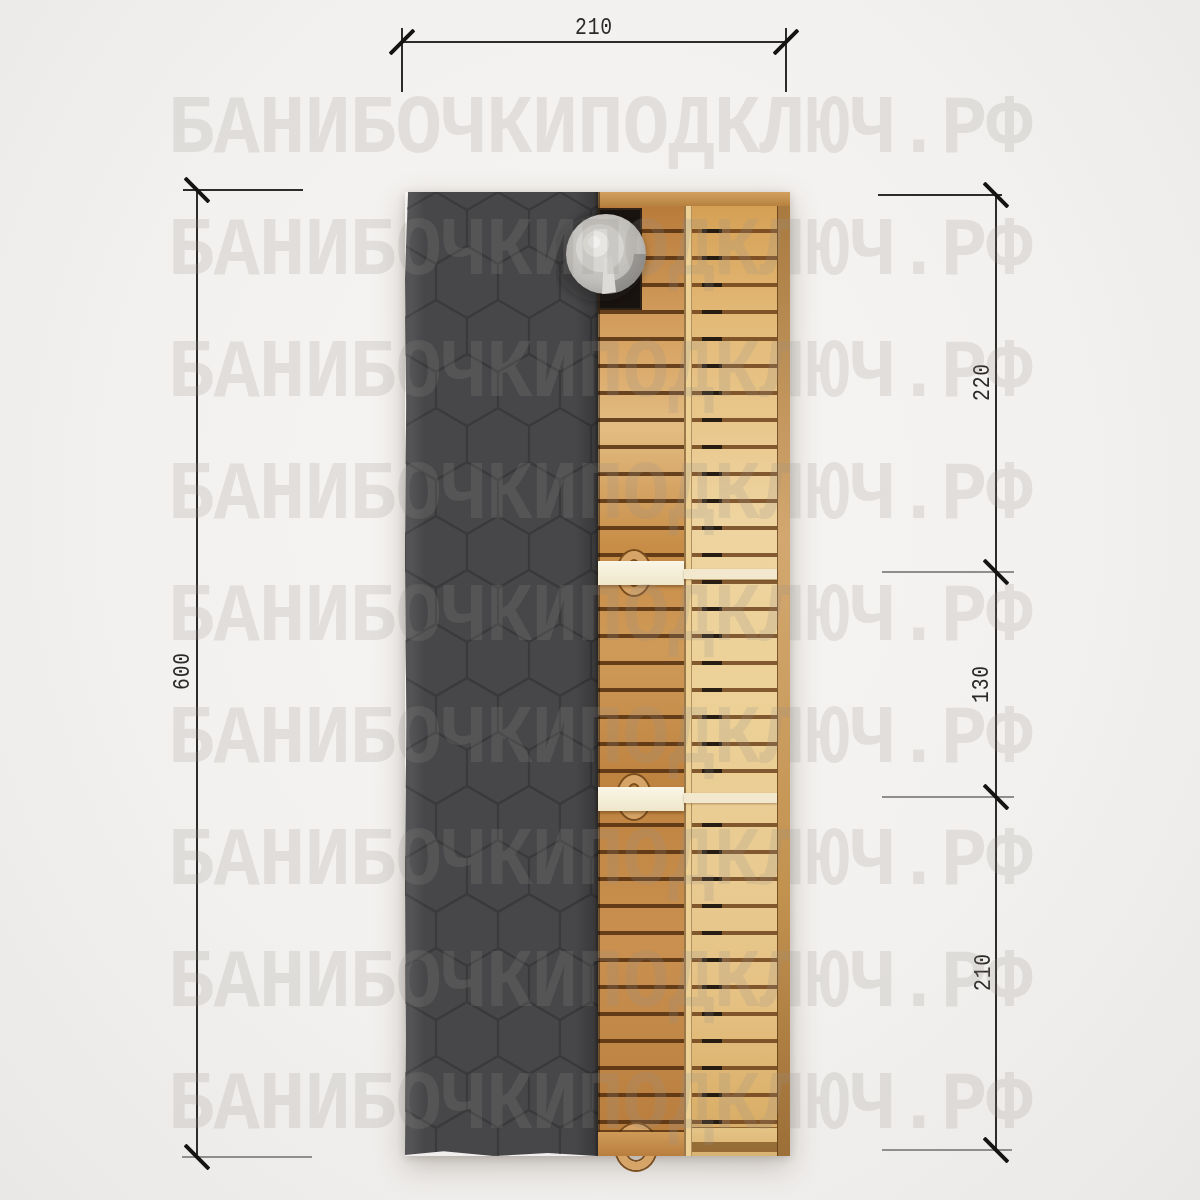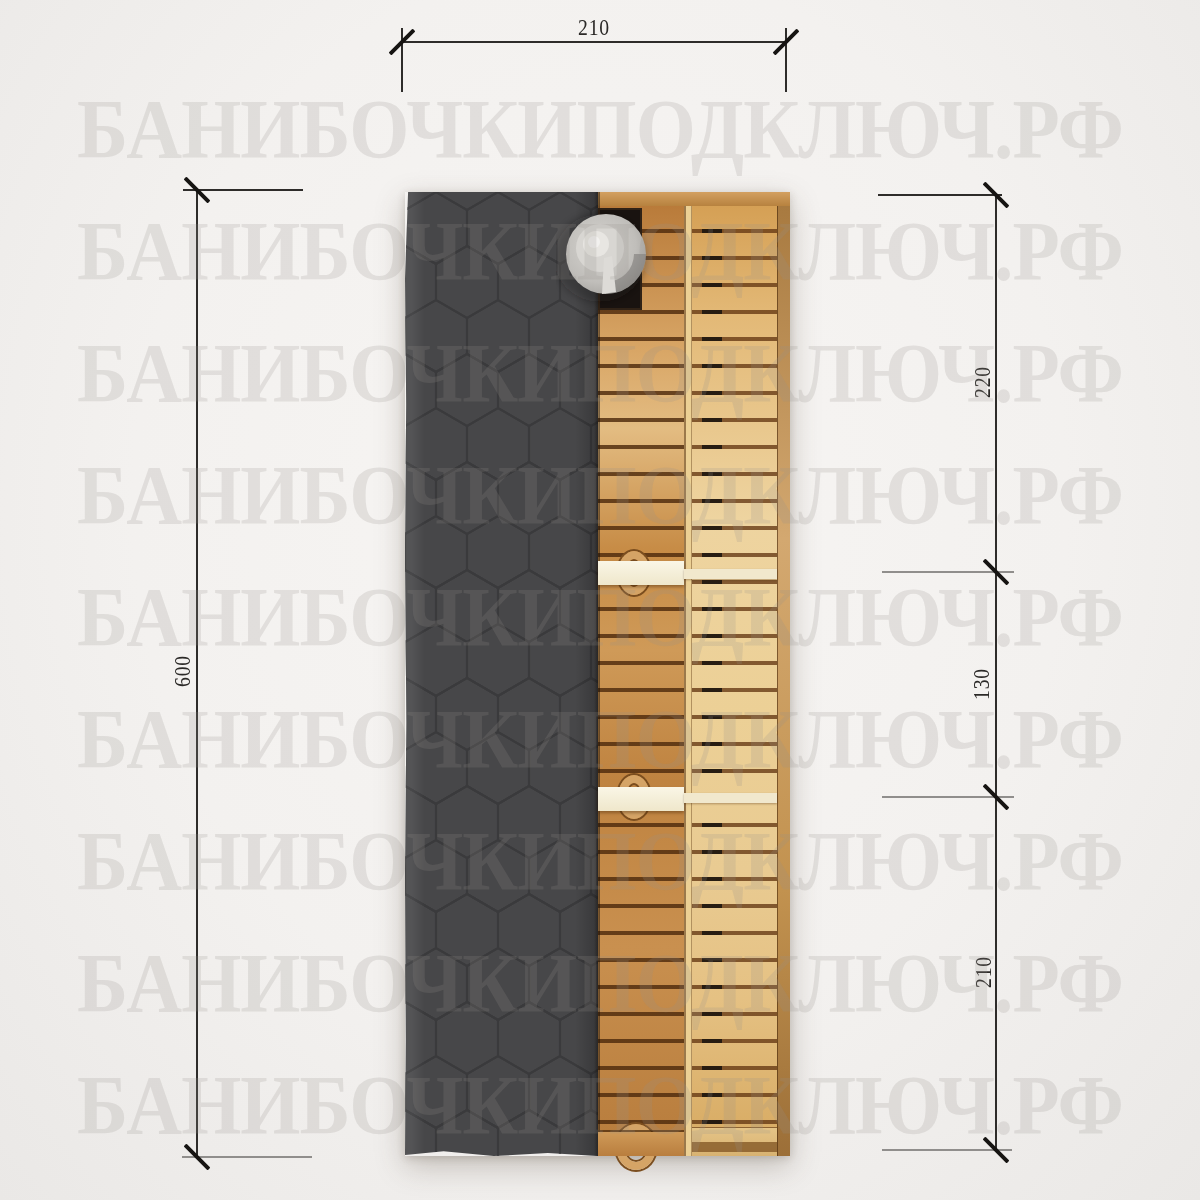--- a/index.html
+++ b/index.html
@@ -1,20 +1,20 @@
 <!DOCTYPE html>
 <html><head>
 <meta charset="utf-8">
 <style>
   html,body{margin:0;padding:0;}
   .canvas{
     position:relative; width:1200px; height:1200px; overflow:hidden;
     background: radial-gradient(ellipse at 50% 42%, #f7f5f3 0%, #f3f1ef 55%, #ecea e8 100%);
     background: radial-gradient(ellipse at 50% 42%, #f7f5f3 0%, #f3f1ef 55%, #eae8e6 100%);
-    font-family:Liberation Serif, serif;
+    font-family:Liberation Mono, monospace;
   }
   .abs{position:absolute;}
   
   .hline{position:absolute;height:2px;background:#2e2c2a;}
   .vline{position:absolute;width:2px;background:#2e2c2a;}
   .gray{background:#908e8c;}
   .tick{position:absolute;width:4px;height:34px;background:#161412;border-radius:1px;}
   .tick.h{transform:translate(-50%,-50%) rotate(45deg);}   
   .tick.v{transform:translate(-50%,-50%) rotate(-45deg);}  
   .dim-label{

